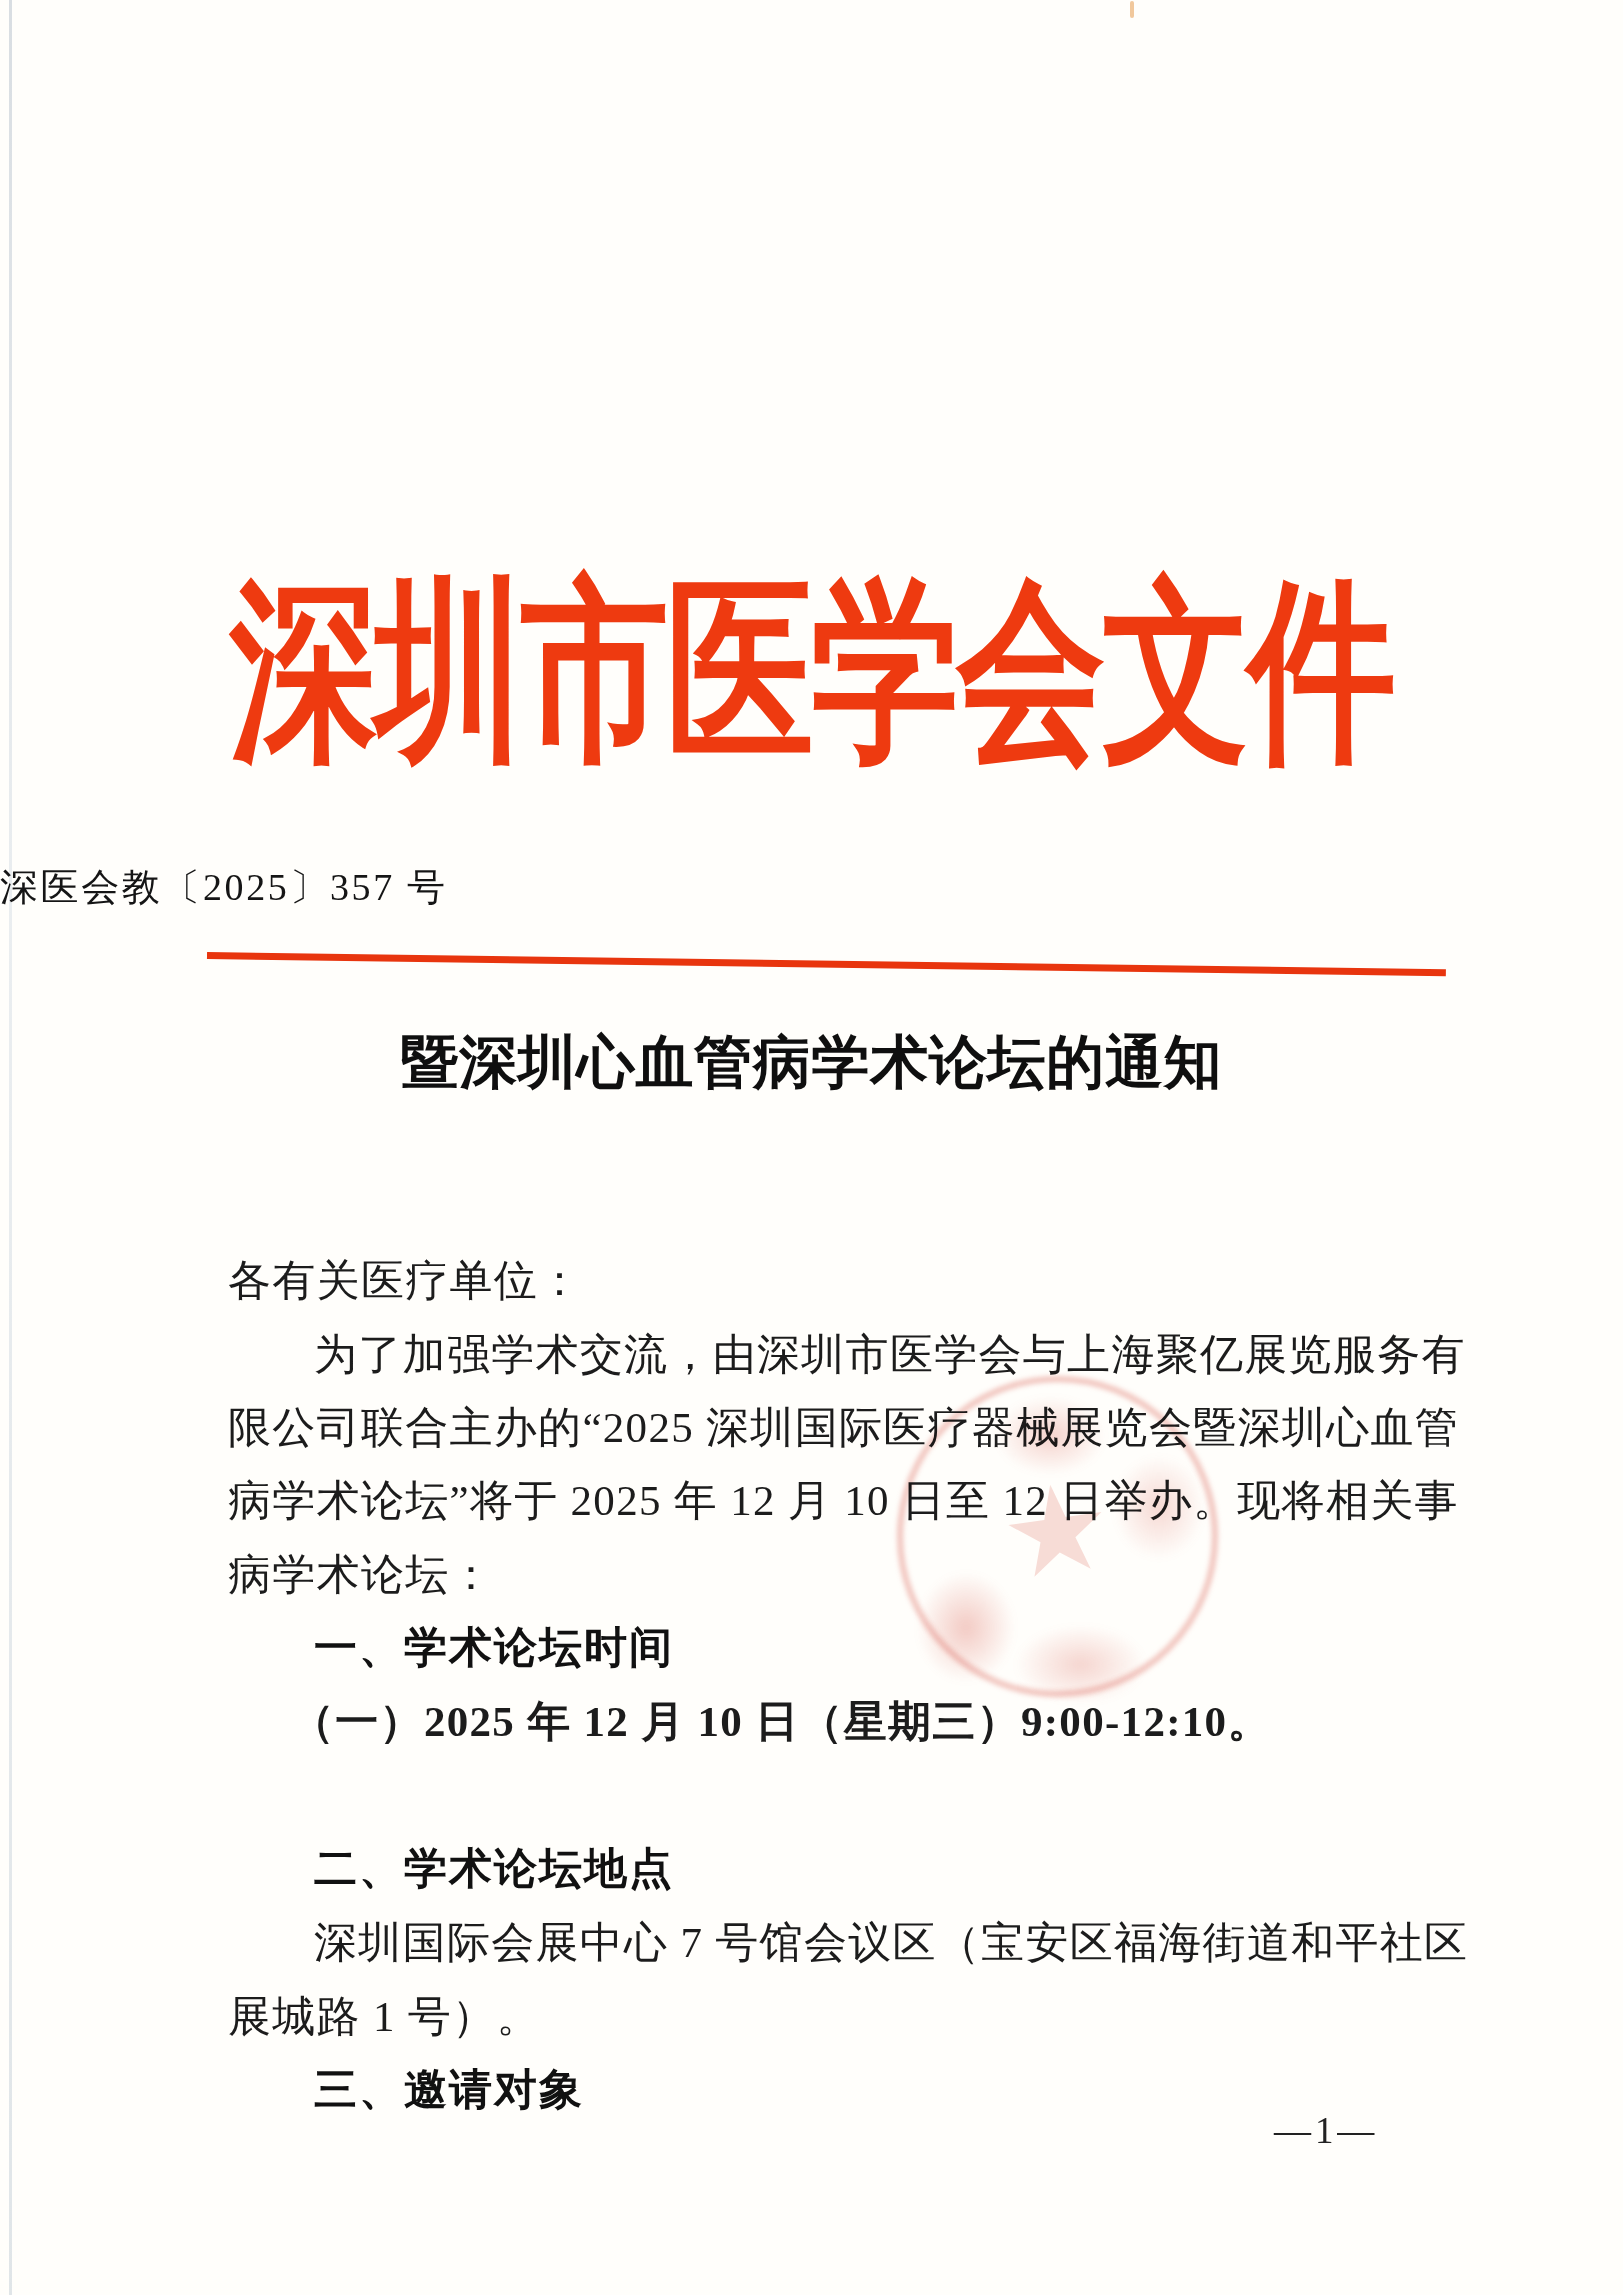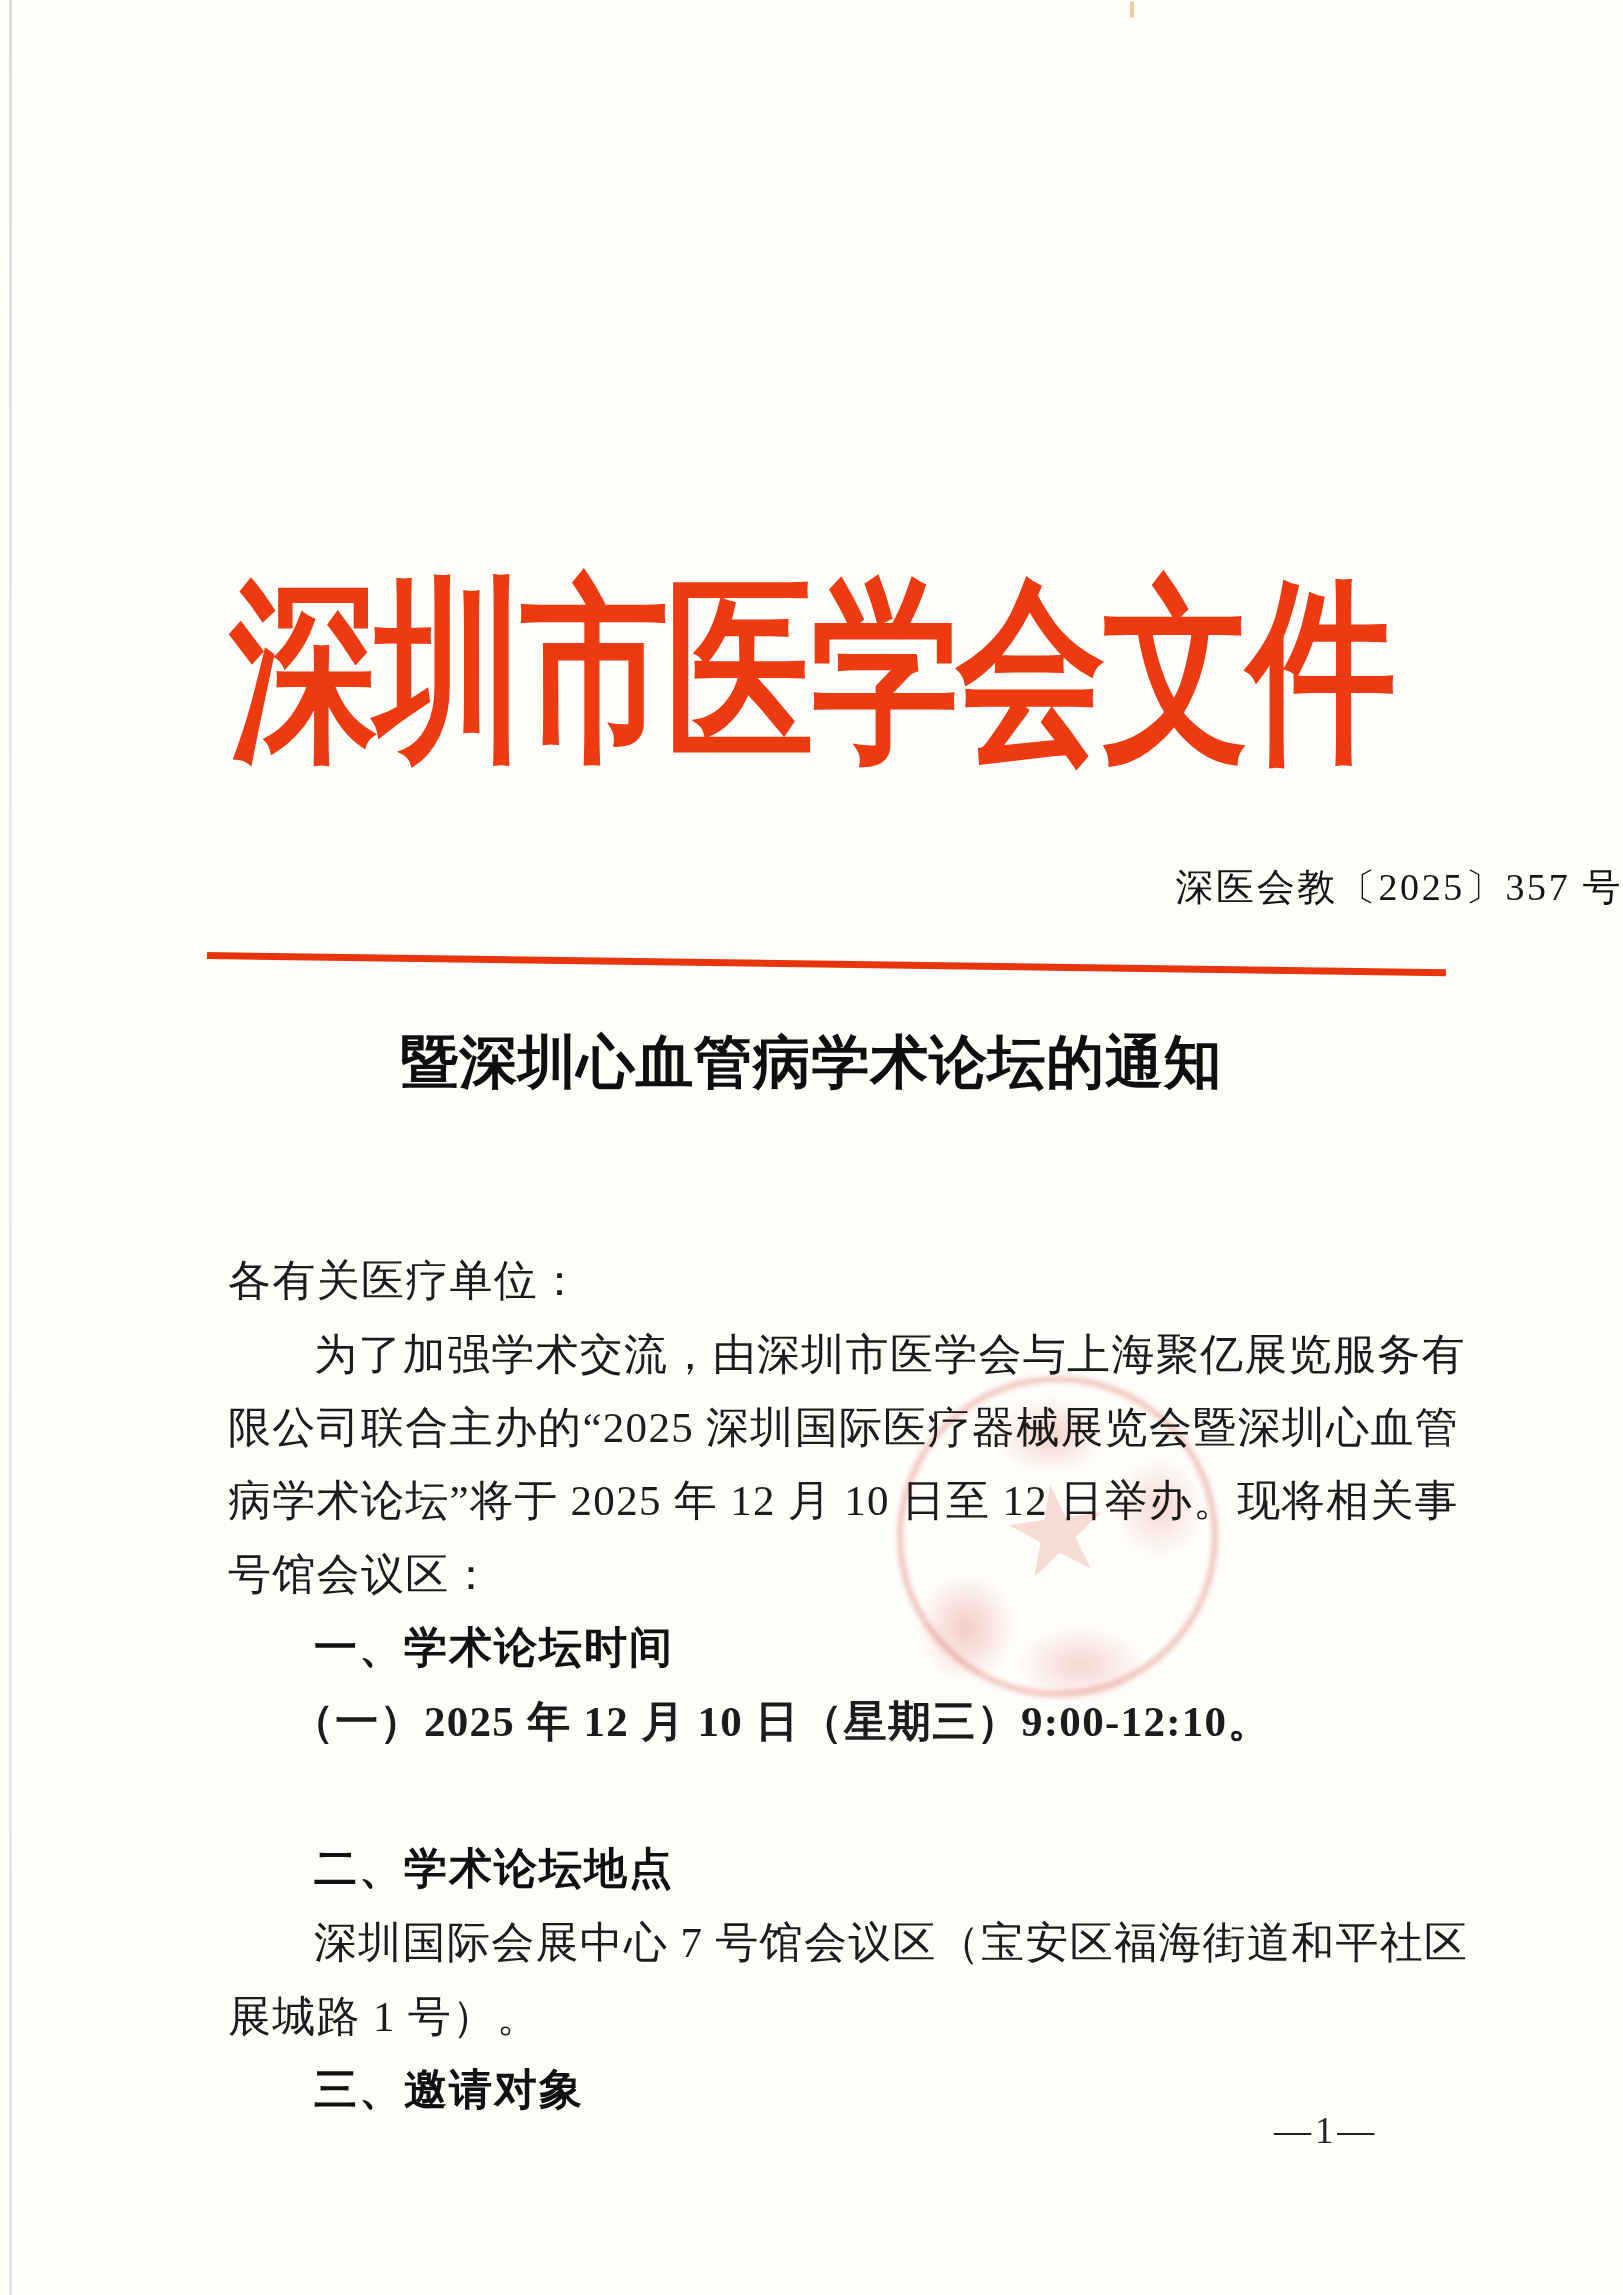--- a/index.html
+++ b/index.html
@@ -28,21 +28,21 @@
     color:#ee3a10;
     font-weight:700;
     font-size:148px;line-height:148px;
     letter-spacing:-2.6px;
     white-space:nowrap;
     transform:scaleY(1.33);
     transform-origin:50% 0;
   }
   .doc-number{
     position:absolute;top:866px;left:0;width:100%;
-    text-align:right;
+    text-align:left;
     font-size:38px;line-height:43px;letter-spacing:2.6px;
     color:#151515;
   }
   .red-rule{
     position:absolute;top:952px;left:207px;width:1239px;height:7.2px;
     background:#e8350e;
     transform:rotate(0.8deg);transform-origin:0 50%;
   }
   .subject{
     position:absolute;top:1026px;left:0;width:100%;
@@ -111,21 +111,21 @@
   <div class="red-rule"></div>
 
   <div class="subject">
     <div>暨深圳心血管病学术论坛的通知</div>
   </div>
 
   <div class="bl" style="top:1257px">各有关医疗单位：</div>
   <div class="bl ind2" style="top:1331px">为了加强学术交流，由深圳市医学会与上海聚亿展览服务有</div>
   <div class="bl" style="top:1404px">限公司联合主办的“2025 深圳国际医疗器械展览会暨深圳心血管</div>
   <div class="bl" style="top:1477px">病学术论坛”将于 2025 年 12 月 10 日至 12 日举办。现将相关事</div>
-  <div class="bl" style="top:1551px">号馆会议区：</div>
+  <div class="bl" style="top:1551px">病学术论坛：</div>
   <div class="bl ind2 hei" style="top:1624px">一、学术论坛时间</div>
   <div class="bl ind1" style="top:1698px">（一）2025 年 12 月 10 日（星期三）9:00-12:10。</div>
   <div class="bl ind2 hei" style="top:1845px">二、学术论坛地点</div>
   <div class="bl ind2" style="top:1919px">深圳国际会展中心 7 号馆会议区（宝安区福海街道和平社区</div>
   <div class="bl" style="top:1993px">展城路 1 号）。</div>
   <div class="bl ind2 hei" style="top:2066px">三、邀请对象</div>
 
   <div class="seal">
     <div class="seal-ring"></div>
     <div class="seal-star"></div>

